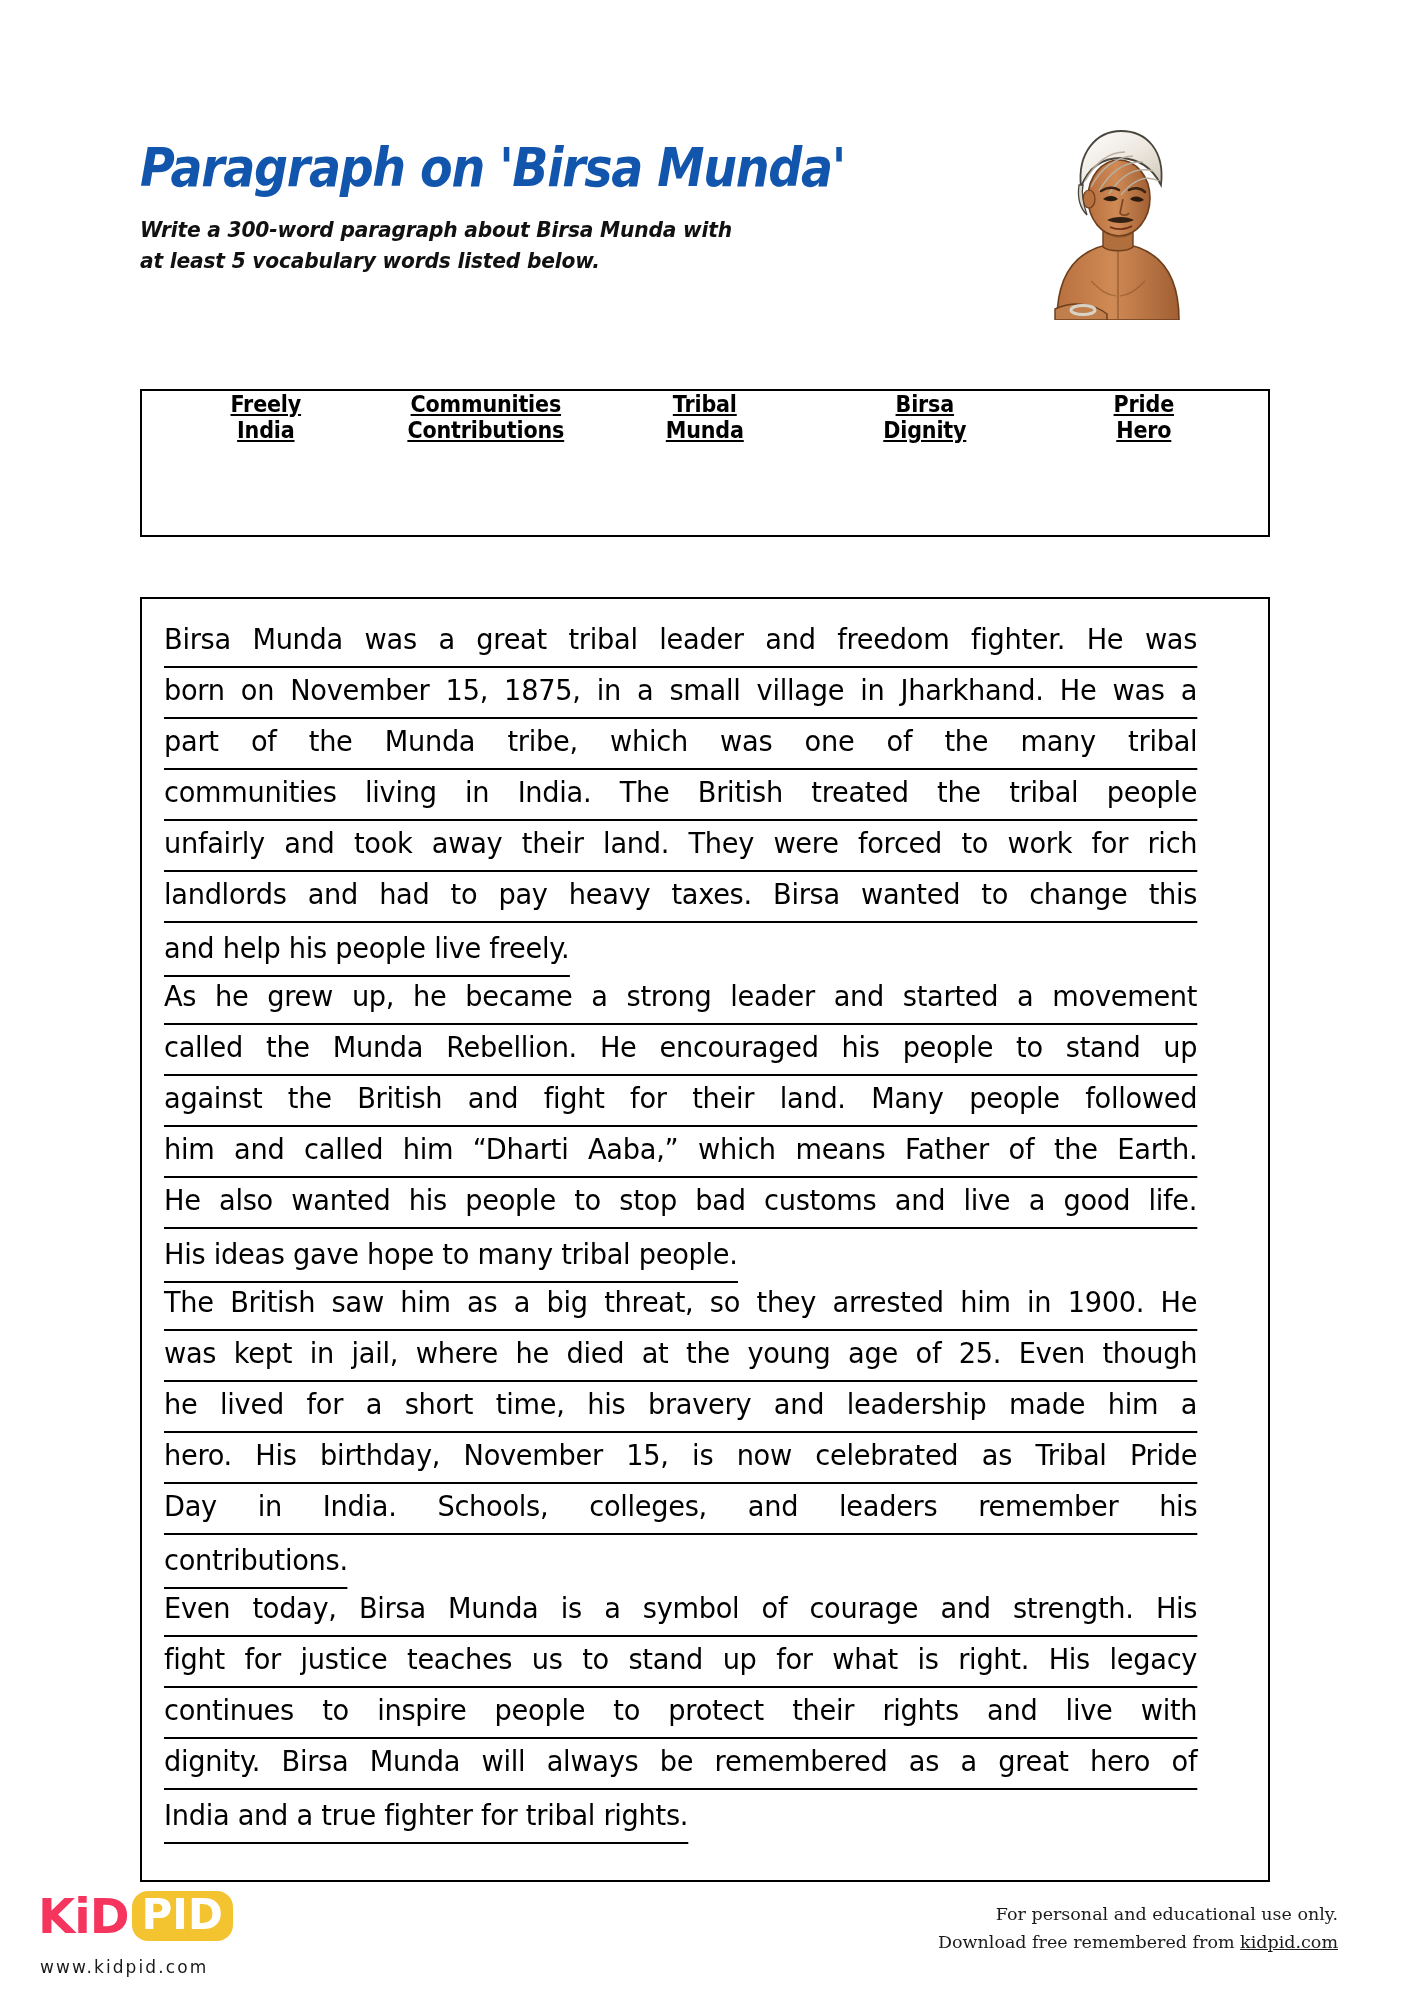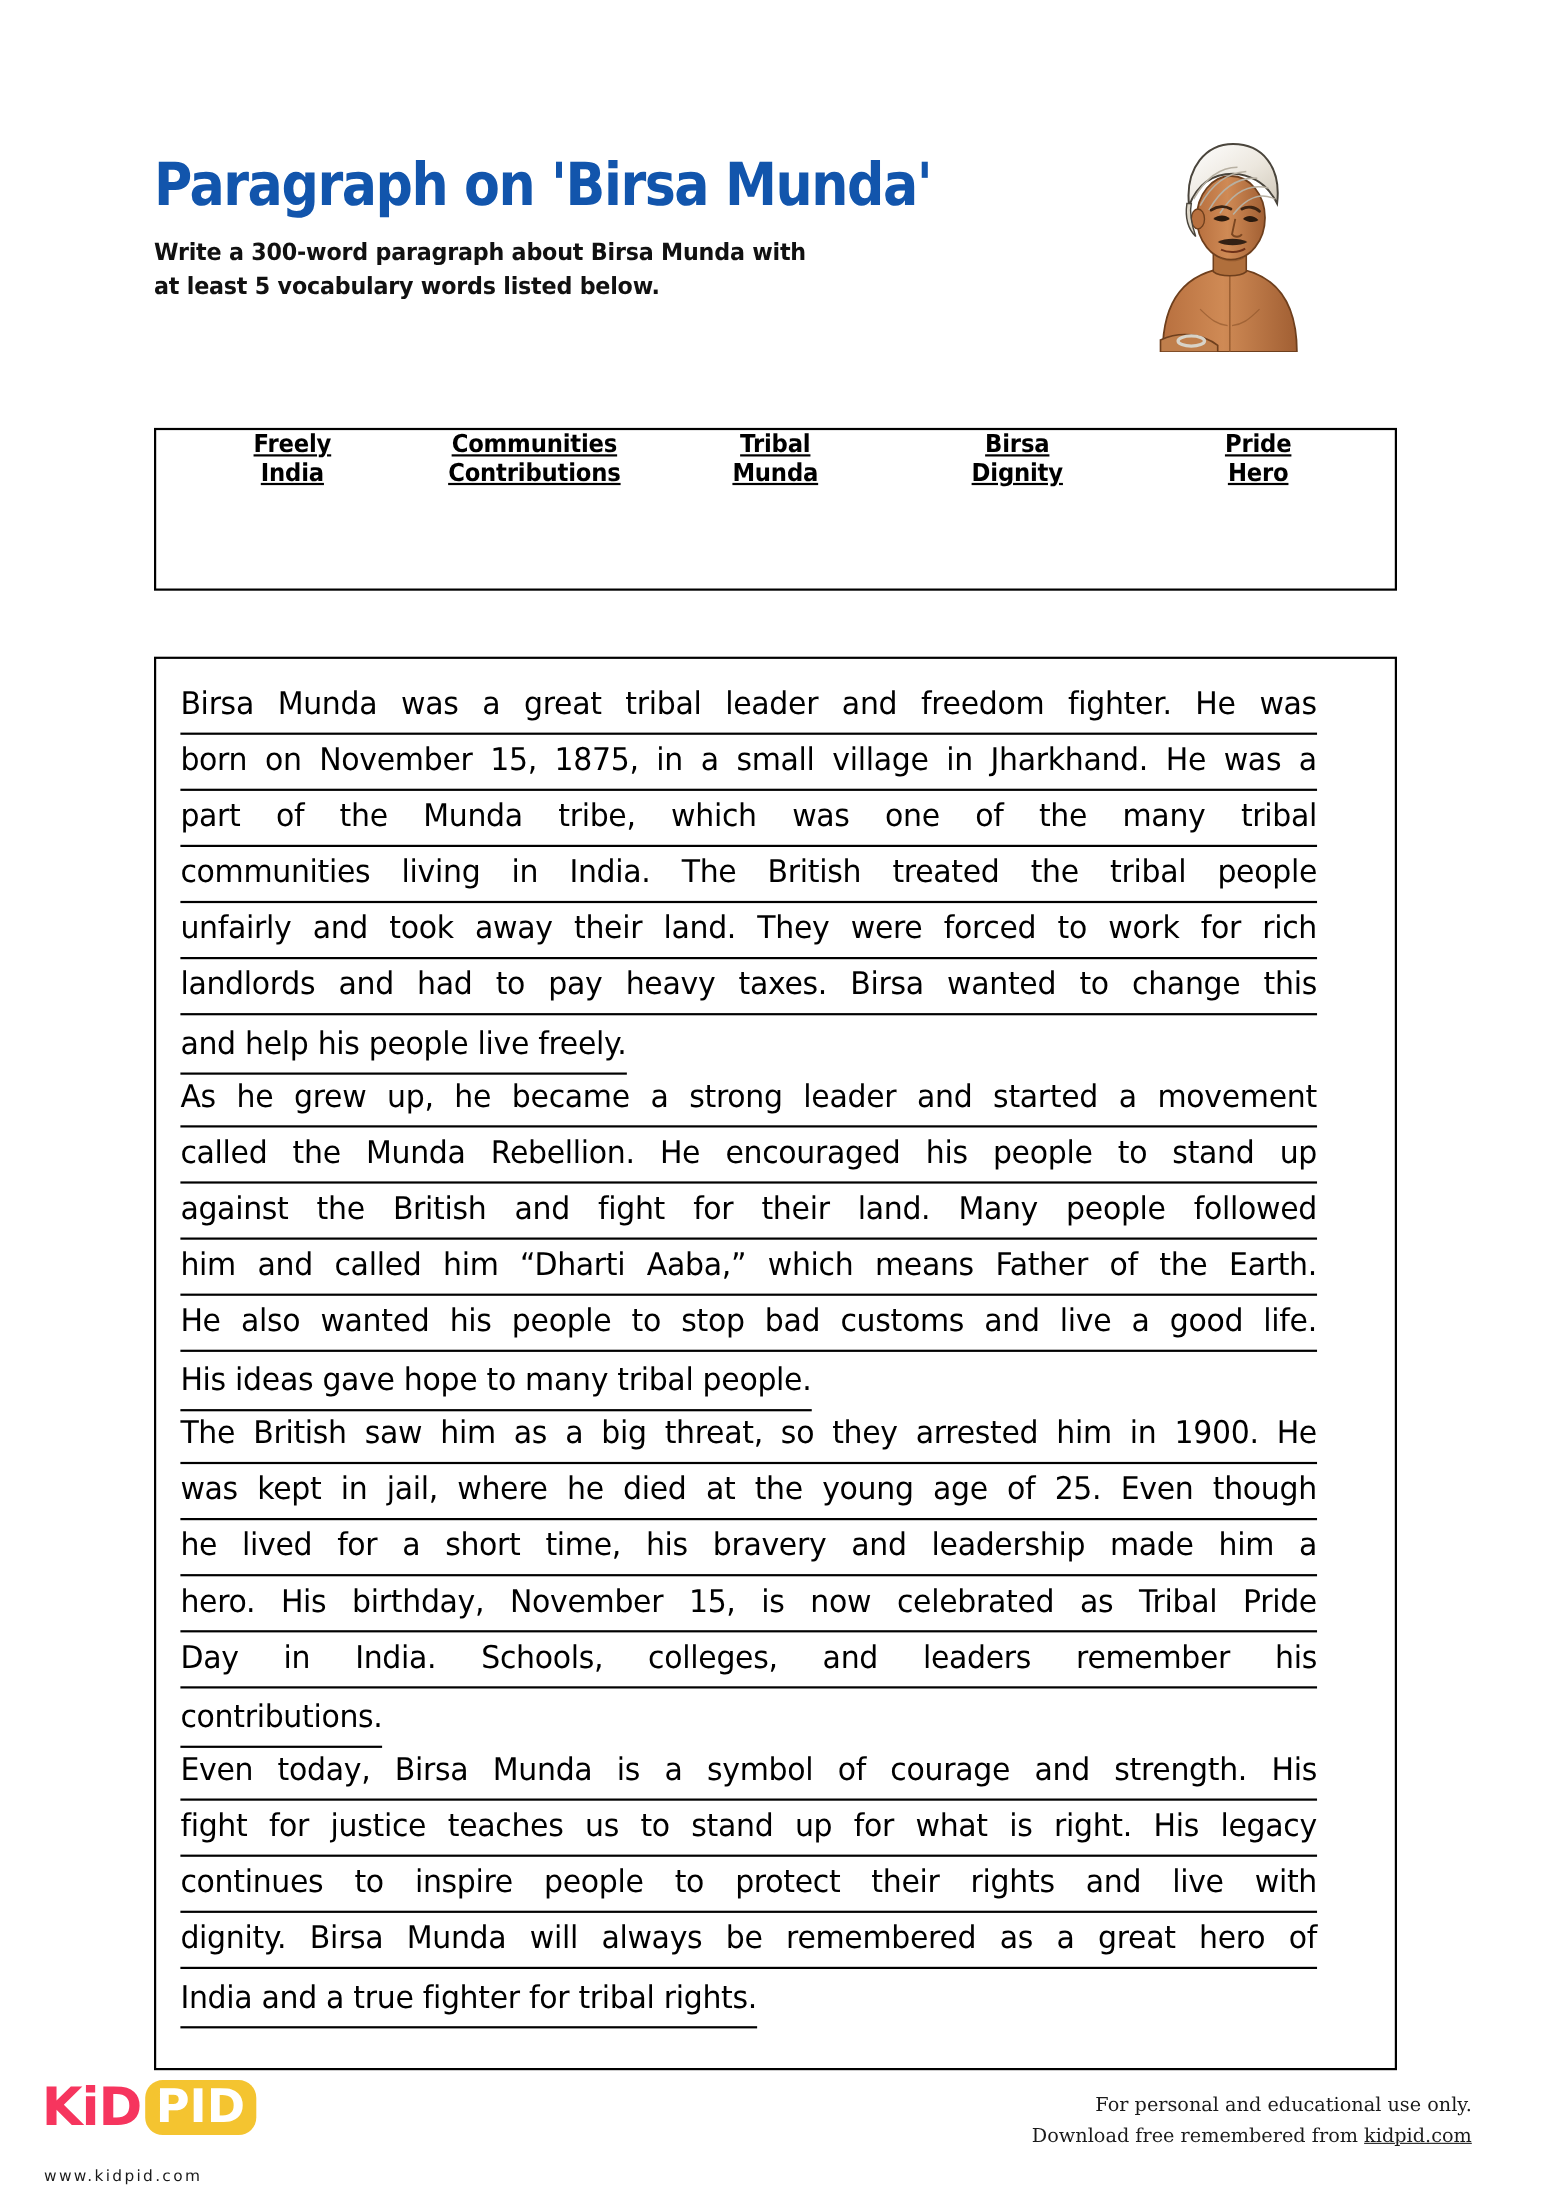--- a/index.html
+++ b/index.html
@@ -23,20 +23,21 @@
     height: 2000px;
     background: #ffffff;
   }
 
   
   .header {
     position: absolute;
     left: 140px;
     top: 140px;
     width: 900px;
+    font-style: italic;
   }
 
   .worksheet-title {
     font-family: "DejaVu Sans", sans-serif;
     font-weight: bold;
     font-size: 54px;
     letter-spacing: -1.5px;
     line-height: 1.04;
     color: #1255ac;
     transform: scaleX(0.88);
@@ -192,24 +193,24 @@
   .brand-pid {
     font-family: "DejaVu Sans", sans-serif;
     font-weight: bold;
     font-size: 42px;
     color: #ffffff;
     letter-spacing: 0px;
     line-height: 1.05;
   }
 
   .brand-url {
-    margin-top: 27px;
+    margin-top: 13px;
     margin-left: 2px;
     font-family: "DejaVu Sans", sans-serif;
-    font-size: 14px;
+    font-size: 17px;
     letter-spacing: 2.1px;
     color: #1a1a1a;
   }
 
   .legal {
     position: absolute;
     right: 76px;
     top: 20px;
     text-align: right;
     font-family: "DejaVu Serif", serif;

